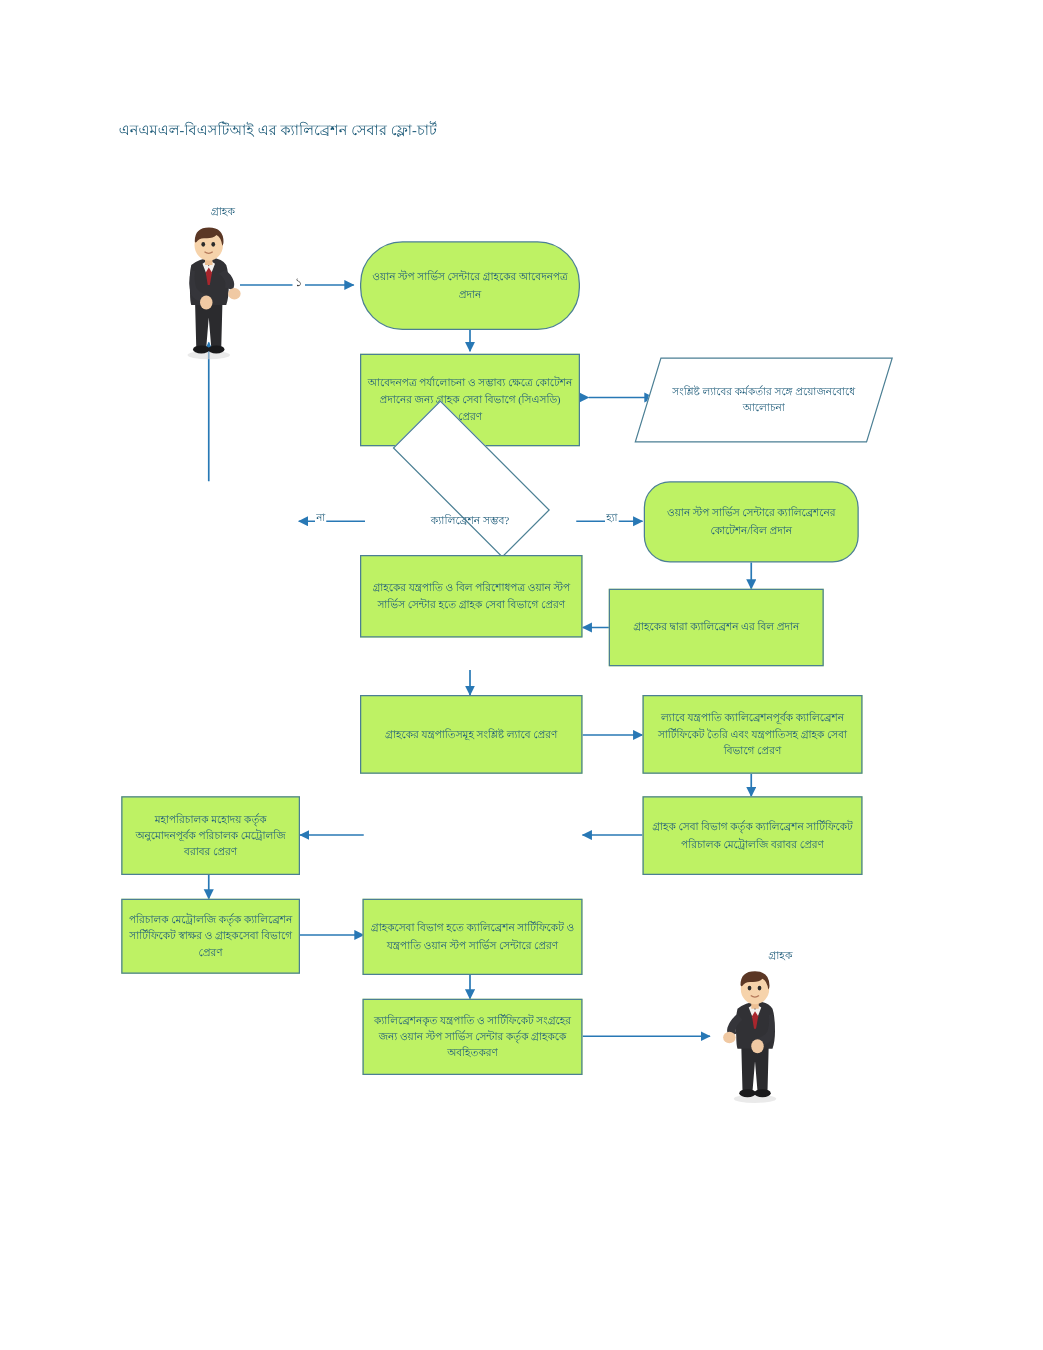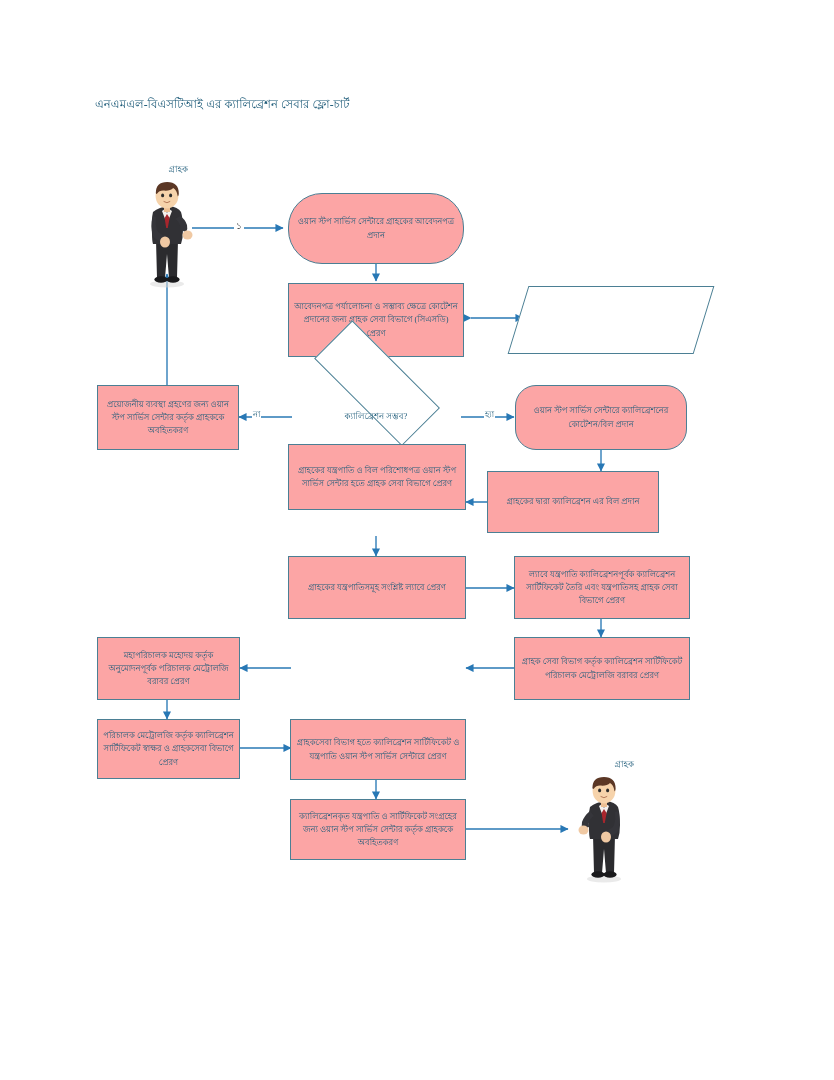--- a/index.html
+++ b/index.html
@@ -45,21 +45,21 @@
     box-sizing: border-box;
     border: 1.2px solid #4b7f94;
     color: #1f5c7a;
     font-size: 8.4px;
     line-height: 1.55;
     text-align: center;
     display: flex;
     align-items: center;
     justify-content: center;
     padding: 3px 5px;
-    background: #fca5a5;
+    background: #bef264;
   }
   .node.rounded {
     border-radius: 34px;
   }
   .node.plain { border-radius: 0; }
   .node .txt { display: block; width: 100%; }
 
   
   .node.para {
     border: none;
@@ -255,30 +255,28 @@
   <div class="node rounded" style="left:288px; top:193px; width:176px; height:71px;">
     <span class="txt">ওয়ান স্টপ সার্ভিস সেন্টারে গ্রাহকের আবেদনপত্র প্রদান</span>
   </div>
 
   <div class="node plain" style="left:288px; top:283px; width:176px; height:74px;">
     <span class="txt">আবেদনপত্র পর্যালোচনা ও সম্ভাব্য ক্ষেত্রে কোটেশন প্রদানের জন্য গ্রাহক সেবা বিভাগে (সিএসডি) প্রেরণ</span>
   </div>
 
   <div class="node para" style="left:518px; top:286px; width:186px; height:68px;">
     <span class="skew-bg"></span>
+    <span class="txt">সংশ্লিষ্ট ল্যাবের কর্মকর্তার সঙ্গে প্রয়োজনবোধে আলোচনা</span>
   </div>
 
   <div class="node diamond" style="left:290px; top:380px; width:172px; height:74px;">
     <span class="dia-bg"></span>
     <span class="txt">ক্যালিব্রেশন সম্ভব?</span>
   </div>
 
-  <div class="node plain" style="left:97px; top:385px; width:142px; height:65px;">
-    <span class="txt">প্রয়োজনীয় ব্যবস্থা গ্রহণের জন্য ওয়ান স্টপ সার্ভিস সেন্টার কর্তৃক গ্রাহককে অবহিতকরণ</span>
-  </div>
 
   <div class="node plain" style="left:515px; top:385px; width:172px; height:65px;border-radius:21px;">
     <span class="txt">ওয়ান স্টপ সার্ভিস সেন্টারে ক্যালিব্রেশনের কোটেশন/বিল প্রদান</span>
   </div>
 
   <div class="node plain" style="left:487px; top:471px; width:172px; height:62px;">
     <span class="txt">গ্রাহকের দ্বারা ক্যালিব্রেশন এর বিল প্রদান</span>
   </div>
 
   <div class="node plain" style="left:288px; top:444px; width:178px; height:66px;">

